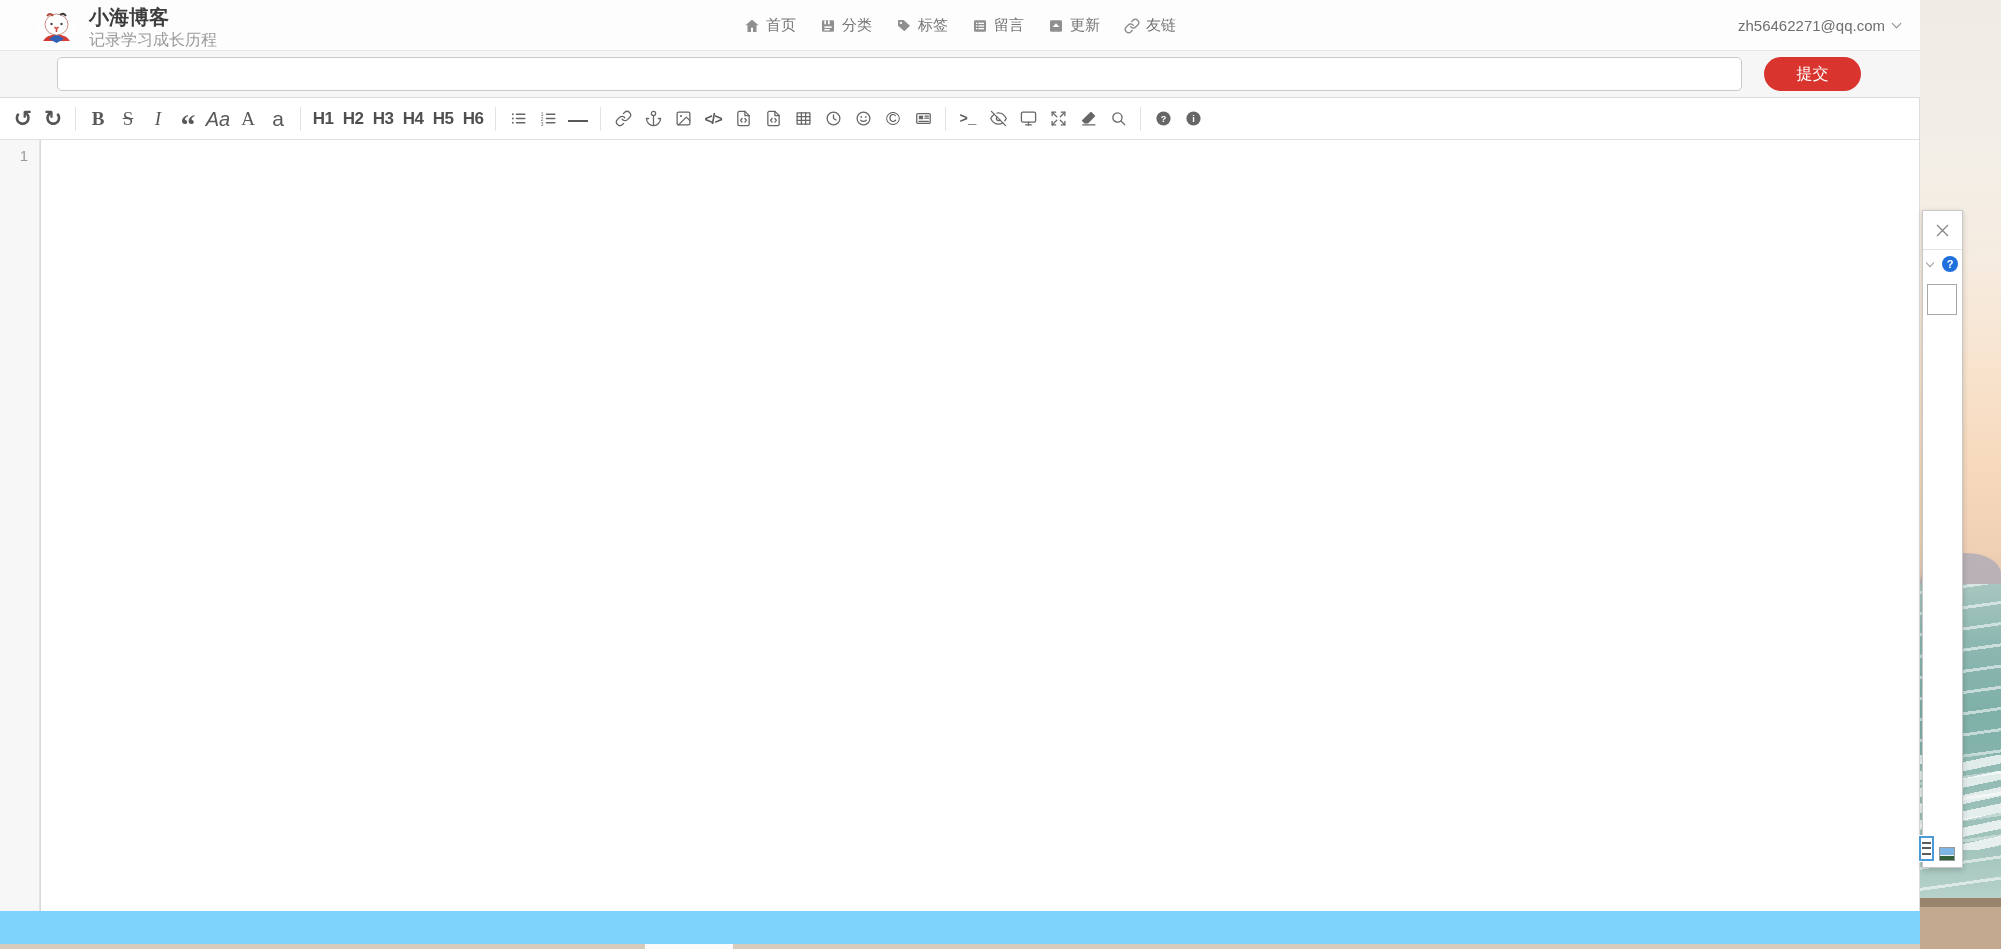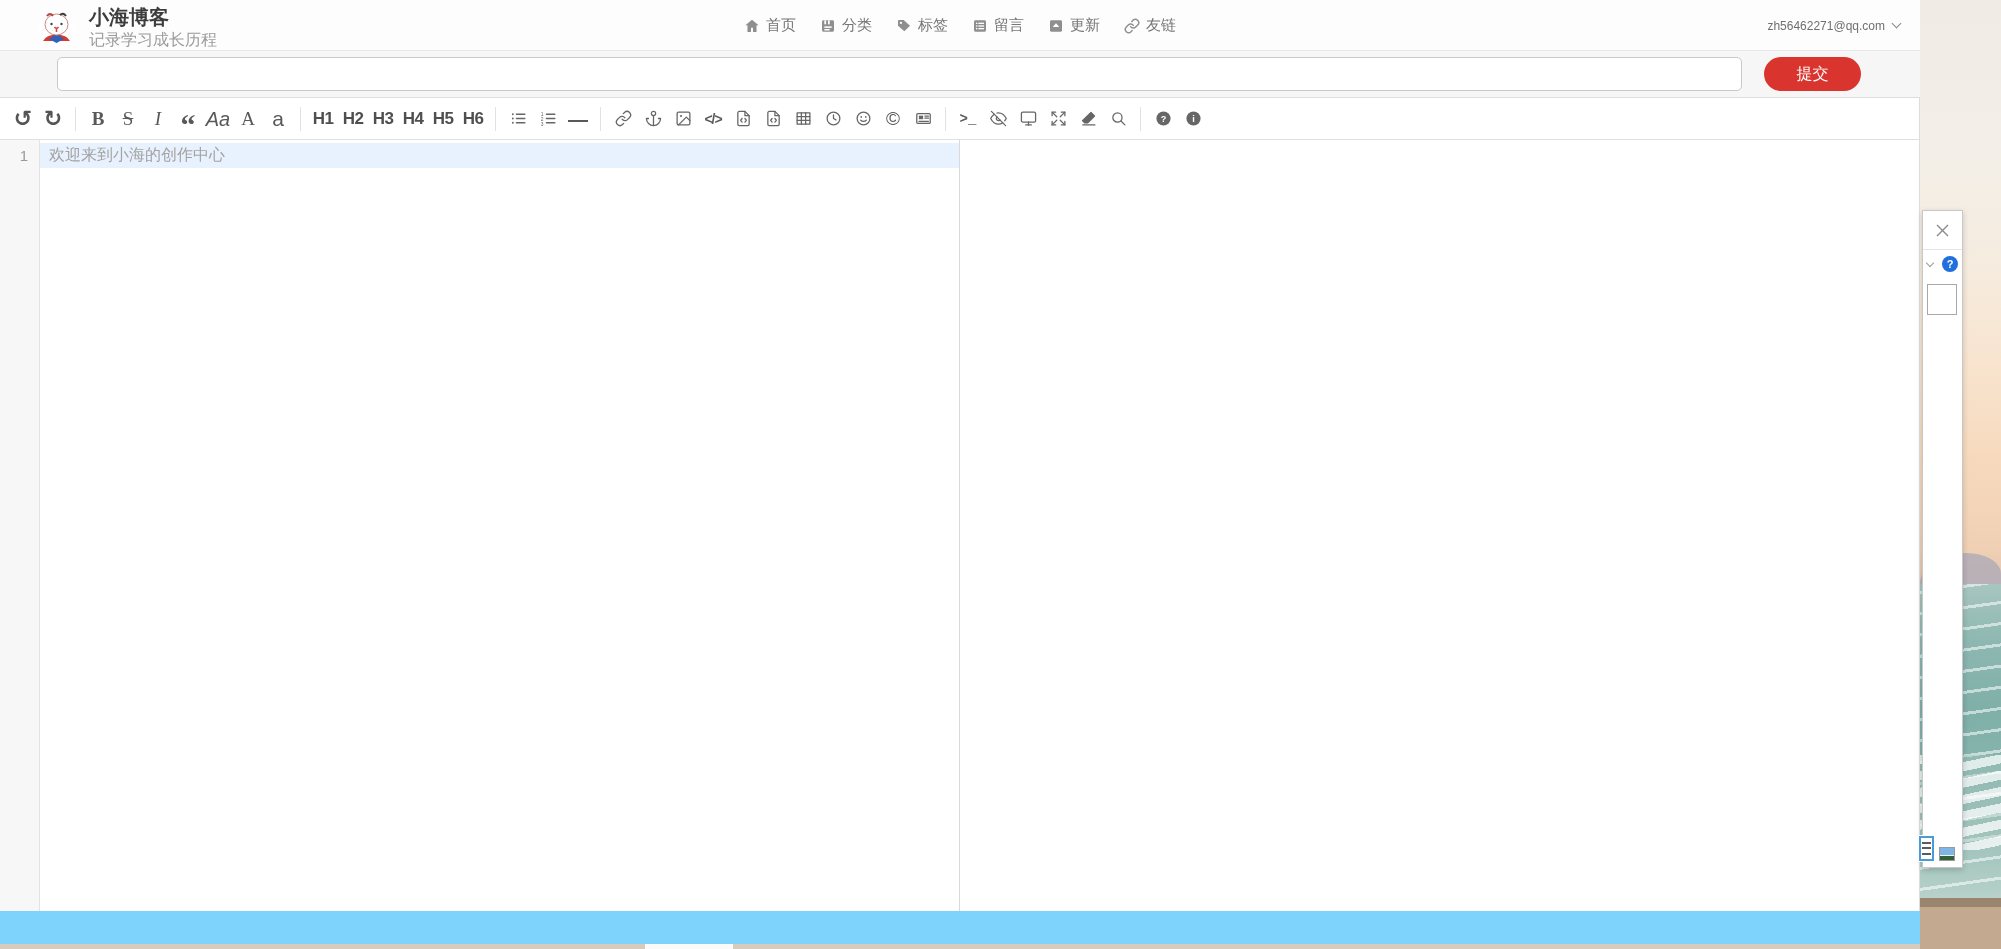--- a/index.html
+++ b/index.html
@@ -9,21 +9,21 @@
 
   
   .navbar { position:absolute; left:0; top:0; width:1920px; height:51px; background:#fdfdfd; border-bottom:1px solid #e7e7e7; }
   .brand { position:absolute; left:38px; top:6px; display:flex; align-items:center; gap:14px; }
   .avatar { width:37px; height:37px; border-radius:50%; overflow:hidden; background:#fff; }
   .brand-text .b-title { font-size:20px; font-weight:bold; color:#3d3d3d; line-height:22px; }
   .brand-text .b-sub { font-size:16px; color:#9b9b9b; margin-top:2px; }
   .nav { position:absolute; left:50%; top:0; transform:translateX(-50%); height:51px; display:flex; align-items:center; gap:24px; }
   .nav-item { display:flex; align-items:center; gap:6px; font-size:15px; color:#757575; cursor:pointer; white-space:nowrap; }
   .nav-item svg { display:block; }
-  .user { position:absolute; right:20px; top:0; height:51px; display:flex; align-items:center; font-size:12px; color:#6f6f6f; cursor:pointer; }
+  .user { position:absolute; right:20px; top:0; height:51px; display:flex; align-items:center; font-size:15px; color:#6f6f6f; cursor:pointer; }
   .caret { display:inline-block; width:7px; height:7px; border:solid #8a8a8a; border-width:0 1.6px 1.6px 0; transform:rotate(45deg); margin-left:8px; margin-top:-4px; }
 
   
   .title-row { position:absolute; left:0; top:51px; width:1920px; height:46px; background:#f6f6f6; }
   .post-title { position:absolute; left:57px; top:6px; width:1685px; height:34px; border:1px solid #c9c9c9; border-radius:5px; background:#fff; padding:0 12px; font-size:16px; color:#333; outline:none; }
   .submit-btn { position:absolute; left:1764px; top:6px; width:97px; height:34px; background:#d9342e; color:#fff; border:none; border-radius:17px; font-size:16px; cursor:pointer; font-family:inherit; }
 
   
   .editor { position:absolute; left:0; top:97px; width:1920px; height:814px; background:#fff; border:1px solid #ddd; border-left:none; border-right:1px solid #ddd; }
   .toolbar { height:42px; border-bottom:1px solid #e0e0e0; display:flex; align-items:center; padding:0 8px; }
@@ -421,25 +421,20 @@
                 <circle cx="12" cy="12" r="10" fill="#666" stroke="none"></circle>
                 <text x="12" y="17" font-size="13" font-weight="bold" fill="#fff" stroke="none" text-anchor="middle">i</text>
               </svg>
             </span>
           </span>
         </div>
       <div class="ed-body">
         <div class="gutter">
           <span class="line-no">1</span>
         </div>
-        <div class="code">
-          <div class="active-line">
-            <span class="code-text">欢迎来到小海的创作中心</span>
-          </div>
-        </div>
         <div class="preview"></div>
       </div>
     </div>
 
     <div class="bottom-strip">
       <span class="seg"></span>
     </div>
   </div>
 
   <div class="wallpaper">

